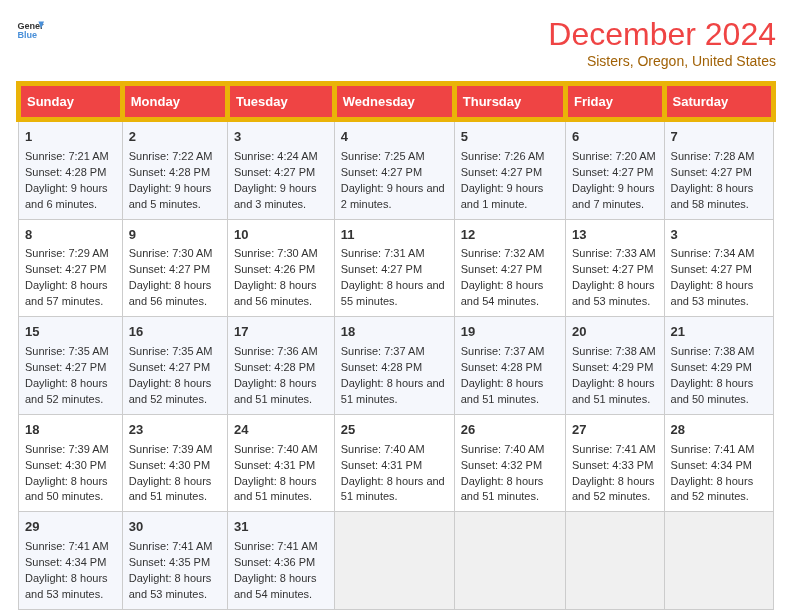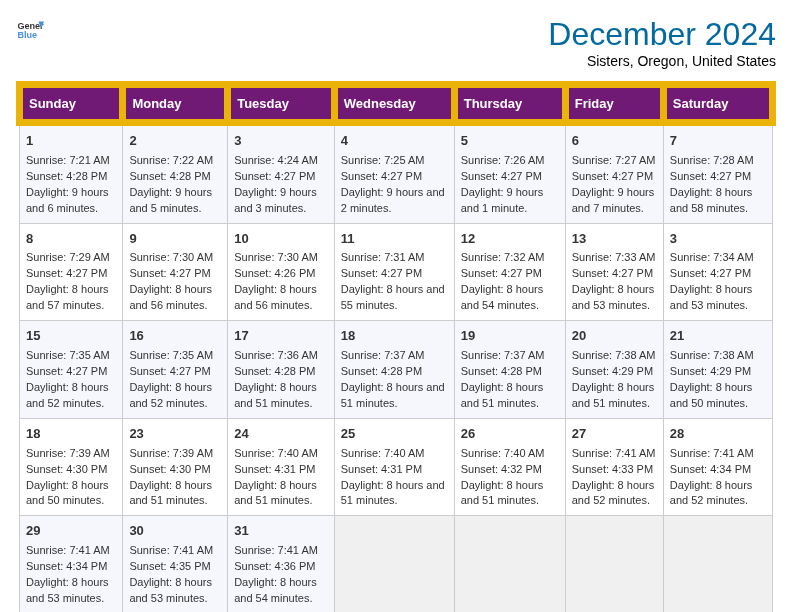--- a/index.html
+++ b/index.html
@@ -24,39 +24,39 @@
     .logo-icon {
       width: 28px;
       height: 28px;
     }
     .title-area {
       text-align: right;
     }
     .main-title {
       font-size: 32px;
       font-weight: normal;
-      color: #0369a1;
+      color: #ef4444;
     }
     .subtitle {
       font-size: 14px;
-      color: #000000;
+      color: #a16207;
     }
     table {
       width: 100%;
       border-collapse: collapse;
       font-size: 11px;
     }
     thead tr th {
-      background-color: #701a75;
+      background-color: #ef4444;
       color: #fff;
       font-weight: bold;
       font-size: 13px;
       padding: 8px 6px;
       text-align: left;
-      border: 7px solid #eab308;
+      border: 5px solid #eab308;
     }
     tbody tr td {
       border: 1px solid #ccc;
       padding: 6px 6px;
       vertical-align: top;
       background: #fff;
       color: #333;
       line-height: 1.45;
     }
     tbody tr:nth-child(odd) td {
@@ -104,21 +104,21 @@
         <th>Saturday</th>
       </tr>
   </thead>
   <tbody id="calendar-body">
   <tr>
         <td><span class="day-num">1</span><span>Sunrise: 7:21 AM</span><br><span>Sunset: 4:28 PM</span><br><span>Daylight: 9 hours and 6 minutes.</span></td>
         <td><span class="day-num">2</span><span>Sunrise: 7:22 AM</span><br><span>Sunset: 4:28 PM</span><br><span>Daylight: 9 hours and 5 minutes.</span></td>
         <td><span class="day-num">3</span><span>Sunrise: 4:24 AM</span><br><span>Sunset: 4:27 PM</span><br><span>Daylight: 9 hours and 3 minutes.</span></td>
         <td><span class="day-num">4</span><span>Sunrise: 7:25 AM</span><br><span>Sunset: 4:27 PM</span><br><span>Daylight: 9 hours and 2 minutes.</span></td>
         <td><span class="day-num">5</span><span>Sunrise: 7:26 AM</span><br><span>Sunset: 4:27 PM</span><br><span>Daylight: 9 hours and 1 minute.</span></td>
-        <td><span class="day-num">6</span><span>Sunrise: 7:27 AM</span><br><span>Sunset: 4:27 PM</span><br><span>Daylight: 9 hours and 7 minutes.</span></td>
+        <td><span class="day-num">6</span><span>Sunrise: 7:20 AM</span><br><span>Sunset: 4:27 PM</span><br><span>Daylight: 9 hours and 7 minutes.</span></td>
         <td><span class="day-num">7</span><span>Sunrise: 7:28 AM</span><br><span>Sunset: 4:27 PM</span><br><span>Daylight: 8 hours and 58 minutes.</span></td>
       </tr>
       <tr>
         <td><span class="day-num">8</span><span>Sunrise: 7:29 AM</span><br><span>Sunset: 4:27 PM</span><br><span>Daylight: 8 hours and 57 minutes.</span></td>
         <td><span class="day-num">9</span><span>Sunrise: 7:30 AM</span><br><span>Sunset: 4:27 PM</span><br><span>Daylight: 8 hours and 56 minutes.</span></td>
         <td><span class="day-num">10</span><span>Sunrise: 7:30 AM</span><br><span>Sunset: 4:26 PM</span><br><span>Daylight: 8 hours and 56 minutes.</span></td>
         <td><span class="day-num">11</span><span>Sunrise: 7:31 AM</span><br><span>Sunset: 4:27 PM</span><br><span>Daylight: 8 hours and 55 minutes.</span></td>
         <td><span class="day-num">12</span><span>Sunrise: 7:32 AM</span><br><span>Sunset: 4:27 PM</span><br><span>Daylight: 8 hours and 54 minutes.</span></td>
         <td><span class="day-num">13</span><span>Sunrise: 7:33 AM</span><br><span>Sunset: 4:27 PM</span><br><span>Daylight: 8 hours and 53 minutes.</span></td>
         <td><span class="day-num">3</span><span>Sunrise: 7:34 AM</span><br><span>Sunset: 4:27 PM</span><br><span>Daylight: 8 hours and 53 minutes.</span></td>

